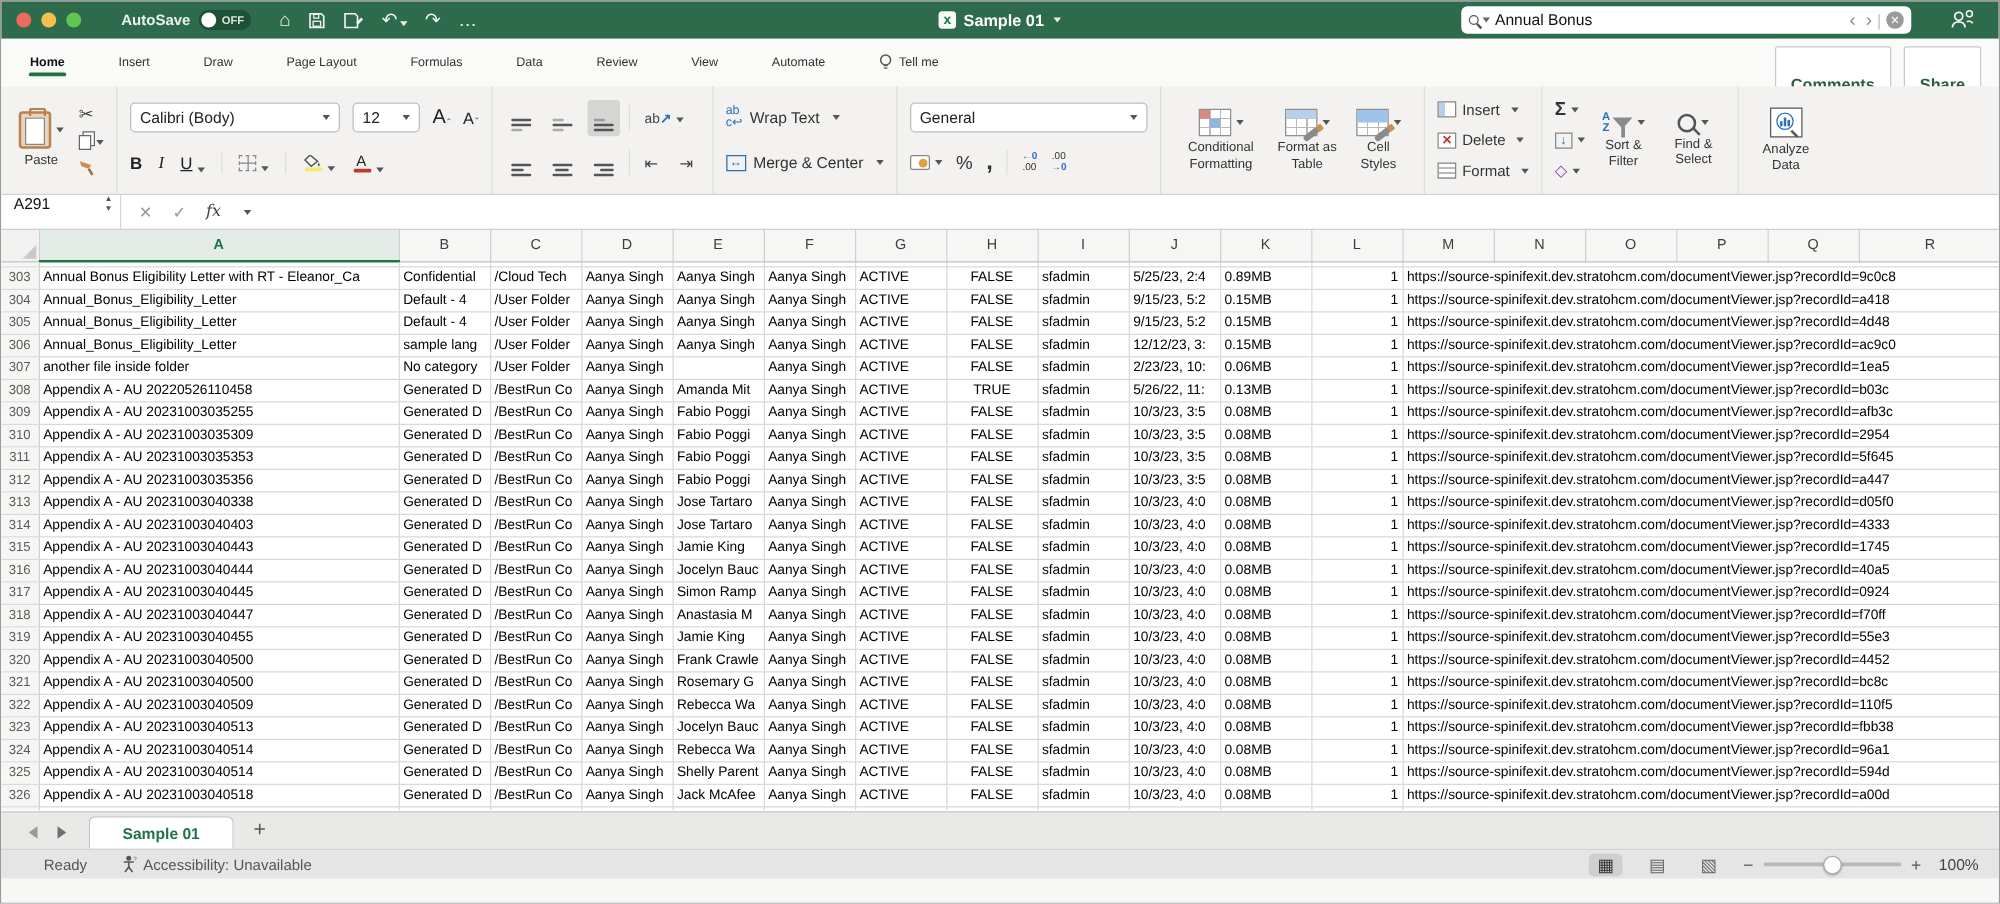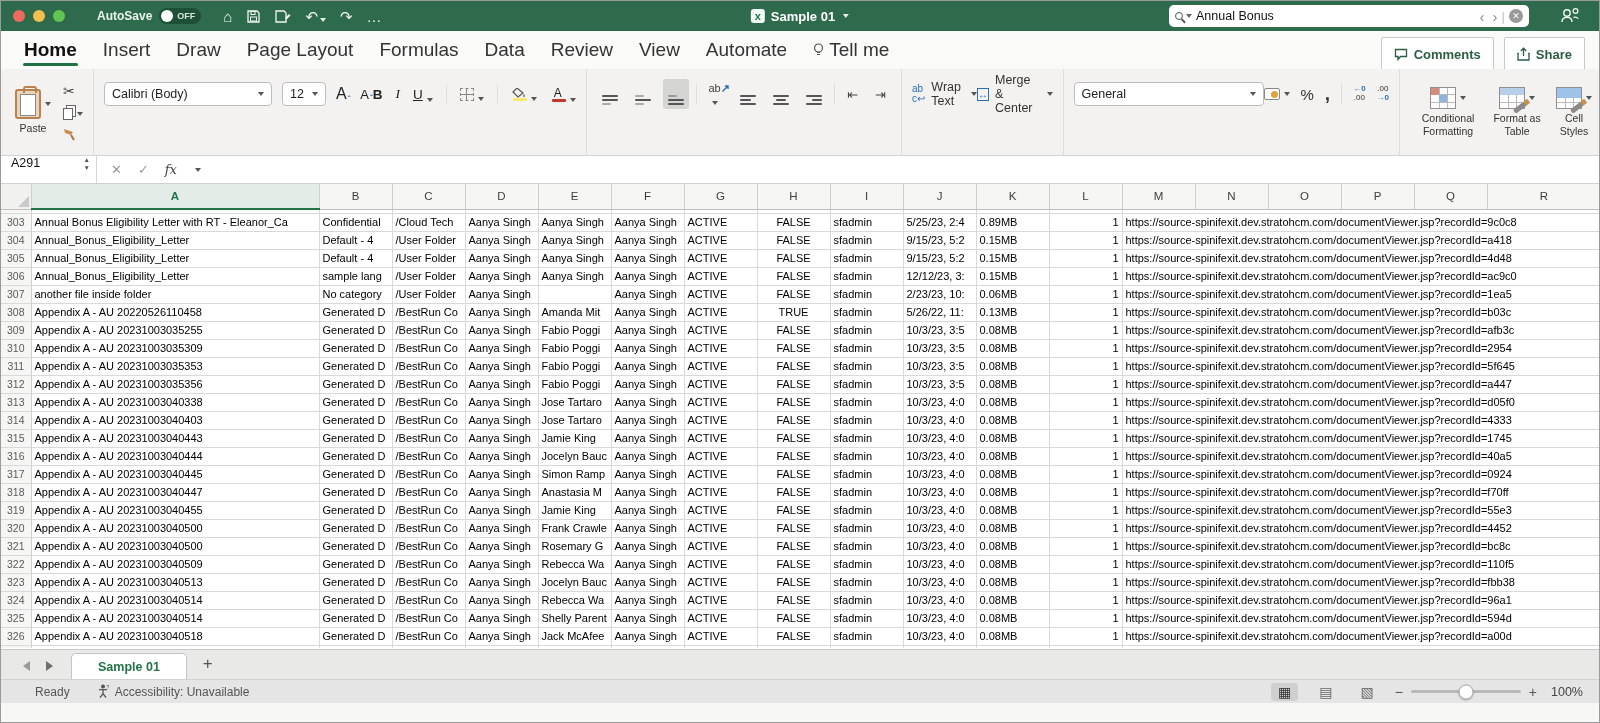--- a/index.html
+++ b/index.html
@@ -25,33 +25,33 @@
   .mag::after { content:''; position:absolute; width:5px; height:1.5px; background:#555; transform:rotate(45deg); right:-4px; bottom:-2px; }
   .chev-g { display:inline-block; width:0; height:0; border-left:3px solid transparent; border-right:3px solid transparent; border-top:4px solid #666; margin:0 4px 0 3px; }
   .search-input { border:none; outline:none; flex:1; font-size:12.5px; font-family:"Liberation Sans",sans-serif; color:#111; background:transparent; }
   .search-nav { color:#8a8a8a; font-size:15px; padding:0 4px; cursor:default; }
   .search-sep { color:#c0c0c0; font-size:13px; }
   .search-clear { width:14px; height:14px; background:#9a9a9a; color:#fff; border-radius:50%; font-size:9px; display:flex; align-items:center; justify-content:center; margin-left:4px; }
   .people-icon { position:absolute; right:18px; top:5px; width:22px; height:20px; }
 
   
   .tabrow { position:absolute; left:0; top:30px; width:100%; height:38px; background:#fafaf8; display:flex; align-items:center; }
-  .rtabs { display:flex; align-items:center; gap:24px; margin-left:22px; font-size:19px; color:#333; }
+  .rtabs { display:flex; align-items:center; gap:41px; margin-left:22px; font-size:10px; color:#333; }
   .rtab { padding:9px 1px; cursor:default; position:relative; }
   .rtab.active { font-weight:bold; color:#111; }
   .rtab.active::after { content:''; position:absolute; left:0; right:0; bottom:4px; height:3px; border-radius:2px; background:#217346; }
   .tellme { display:flex; align-items:center; gap:5px; }
   .tabrow-right { position:absolute; right:14px; top:6px; display:flex; gap:10px; }
-  .pill-btn { display:flex; align-items:center; gap:6px; border:1px solid #c9c9c9; border-radius:2px; background:#fff; height:26px; padding:16px 12px; font-size:13px; font-weight:bold; color:#2b5d43; }
+  .pill-btn { display:flex; align-items:center; gap:6px; border:1px solid #c9c9c9; border-radius:2px; background:#fff; height:26px; padding:16px 12px; font-size:13px; font-weight:bold; color:#2b5d43;flex-direction:column; }
 
   
   .ribbon { position:absolute; left:0; top:68px; width:100%; height:87px; background:#f3f2f0; border-bottom:1px solid #d4d4d2; display:flex; align-items:stretch; }
   .rgroup { display:flex; align-items:center; padding:6px 10px; border-right:1px solid #ddddda; gap:8px; }
   .rgroup:last-child { border-right:none; }
-  .col2 { display:flex; justify-content:center; height:64px; }
+  .col2 { display:flex; flex-direction:column; justify-content:space-between; height:64px; }
   .rowline { display:flex; align-items:center; gap:10px; height:28px; }
   .combo { background:#fff; border:1px solid #bdbdbd; border-radius:4px; height:24px; display:flex; align-items:center; justify-content:space-between; padding:0 7px; font-size:12.5px; color:#222; }
   .chev { display:inline-block; width:0; height:0; border-left:3.5px solid transparent; border-right:3.5px solid transparent; border-top:4px solid #555; margin-left:4px; flex:none; }
   .bigbtn { display:flex; flex-direction:column; align-items:center; justify-content:flex-start; font-size:10.5px; color:#333; text-align:center; line-height:1.15; padding:3px 4px; gap:3px; }
   .paste-clip { width:26px; height:30px; border:2px solid #b8814e; border-radius:3px; background:#e8d5be; position:relative; }
   .paste-clip::before { content:''; position:absolute; left:3px; top:3px; width:14px; height:20px; background:#fff; border:1px solid #888; }
   .paste-clip::after { content:''; position:absolute; left:6px; top:-5px; width:10px; height:5px; border:2px solid #b8814e; border-bottom:none; border-radius:3px 3px 0 0; }
   .smallstack { display:flex; flex-direction:column; justify-content:space-between; height:62px; padding:2px 0; font-size:14px; color:#444; }
   .fmt-btn { font-size:13.5px; color:#222; display:flex; align-items:end; }
   .u-bar { display:inline-block; width:14px; height:3px; margin-left:2px; border-radius:1px; }
@@ -258,21 +258,21 @@
       </div>
     </div>
 
     <div class="rgroup">
       <div class="col2">
         <div class="rowline">
           <span class="combo" style="width:168px;">
               <span>Calibri (Body)</span>
               <span class="chev"></span>
             </span>
-          <span class="combo" style="width:44px;">
+          <span class="combo" style="width:54px;">
               <span>12</span>
               <span class="chev"></span>
             </span>
           <span class="fmt-btn" style="font-size:16px;">A<b style="color:#2b6fb8;font-size:8px;margin-left:1px;">ˆ</b></span>
           <span class="fmt-btn" style="font-size:13px;">A<b style="color:#2b6fb8;font-size:8px;margin-left:1px;">ˇ</b></span>
         </div>
         <div class="rowline" style="gap:13px;">
           <span class="fmt-btn" style="font-weight:bold;">B</span>
           <span class="fmt-btn" style="font-style:italic;font-family:'Liberation Serif',serif;">I</span>
           <span class="fmt-btn" style="text-decoration:underline;">U<span class="chev"></span></span>

